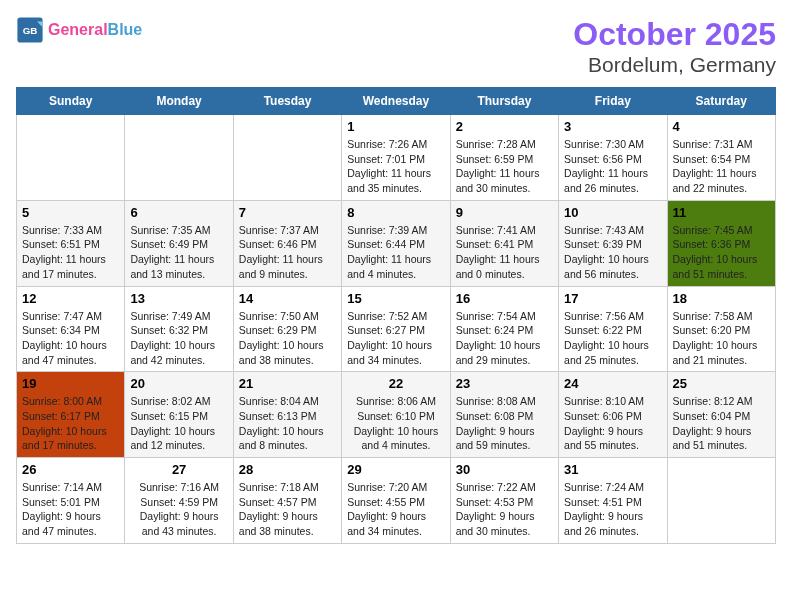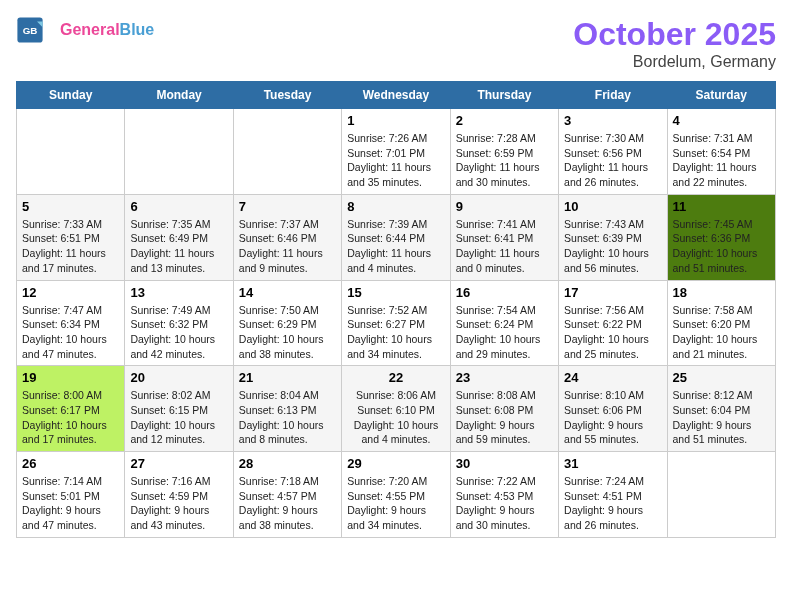--- a/index.html
+++ b/index.html
@@ -12,36 +12,36 @@
     }
     .header {
       display: flex;
       justify-content: space-between;
       align-items: flex-start;
       margin-bottom: 10px;
     }
     .logo {
       display: flex;
       align-items: center;
-      gap: 16px;
+      gap: 4px;
     }
     .logo-icon {
       width: 28px;
       height: 28px;
     }
     .title-block {
       text-align: right;
     }
     .month-title {
       font-size: 32px;
       font-weight: bold;
       color: #8b5cf6;
     }
     .location {
-      font-size: 16px;
+      font-size: 21px;
       color: #444;
     }
     table {
       width: 100%;
       border-collapse: collapse;
       font-size: 11px;
       padding-left: 11px;
     }
     .day-header {
       background: #2e6da4;
@@ -230,21 +230,21 @@
           <div class="cell-text">Daylight: 10 hours and 25 minutes.</div>
         </td>
         <td style="background: rgb(255, 255, 255);">
           <span class="date-num">18</span>
           <div class="cell-text">Sunrise: 7:58 AM</div>
           <div class="cell-text">Sunset: 6:20 PM</div>
           <div class="cell-text">Daylight: 10 hours and 21 minutes.</div>
         </td>
       </tr>
       <tr>
-        <td style="background: #bef264;">
+        <td style="background: #c2410c;">
           <span class="date-num">19</span>
           <div class="cell-text">Sunrise: 8:00 AM</div>
           <div class="cell-text">Sunset: 6:17 PM</div>
           <div class="cell-text">Daylight: 10 hours and 17 minutes.</div>
         </td>
         <td style="background: rgb(245, 245, 245);">
           <span class="date-num">20</span>
           <div class="cell-text">Sunrise: 8:02 AM</div>
           <div class="cell-text">Sunset: 6:15 PM</div>
           <div class="cell-text">Daylight: 10 hours and 12 minutes.</div>
@@ -280,21 +280,21 @@
           <div class="cell-text">Daylight: 9 hours and 51 minutes.</div>
         </td>
       </tr>
       <tr>
         <td style="background: rgb(255, 255, 255);">
           <span class="date-num">26</span>
           <div class="cell-text">Sunrise: 7:14 AM</div>
           <div class="cell-text">Sunset: 5:01 PM</div>
           <div class="cell-text">Daylight: 9 hours and 47 minutes.</div>
         </td>
-        <td style="background: rgb(255, 255, 255);">
+        <td style="background: rgb(255, 255, 255); text-align: center;">
           <span class="date-num">27</span>
           <div class="cell-text">Sunrise: 7:16 AM</div>
           <div class="cell-text">Sunset: 4:59 PM</div>
           <div class="cell-text">Daylight: 9 hours and 43 minutes.</div>
         </td>
         <td style="background: rgb(255, 255, 255);">
           <span class="date-num">28</span>
           <div class="cell-text">Sunrise: 7:18 AM</div>
           <div class="cell-text">Sunset: 4:57 PM</div>
           <div class="cell-text">Daylight: 9 hours and 38 minutes.</div>

